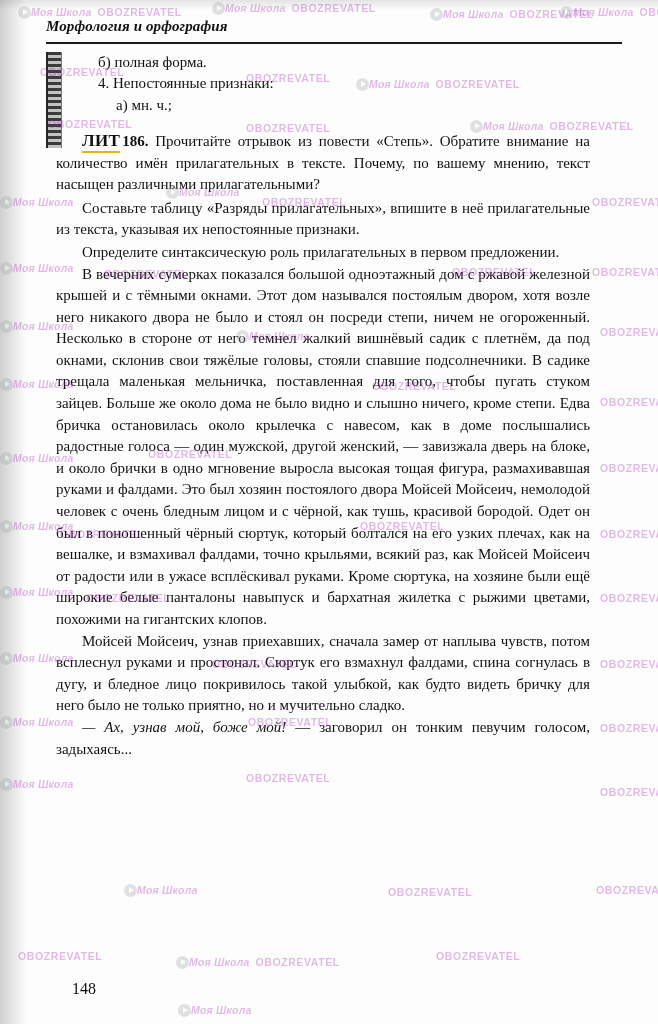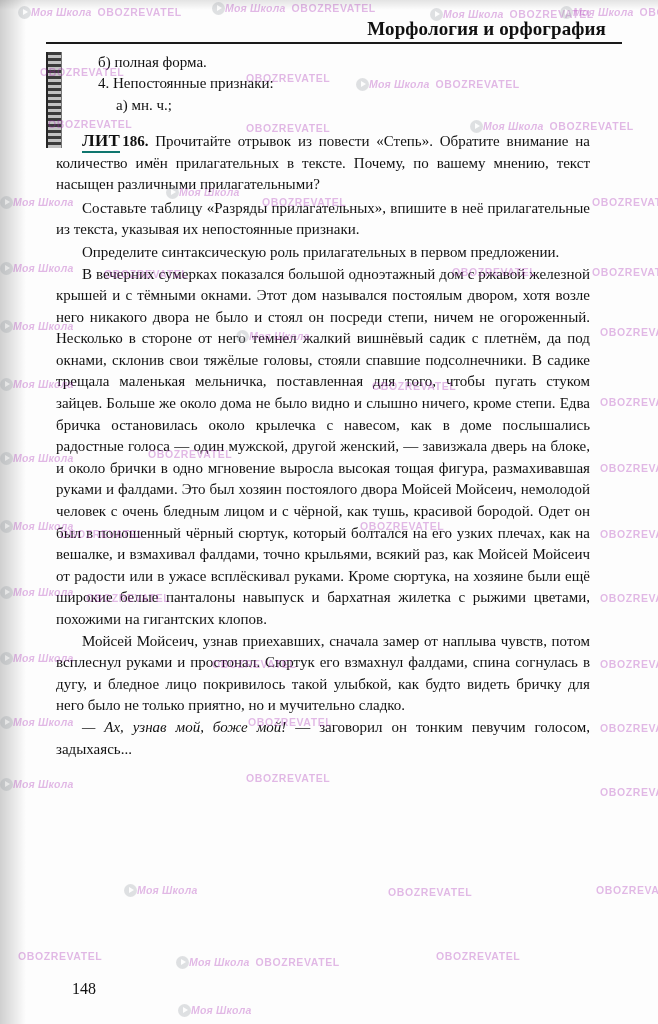--- a/index.html
+++ b/index.html
@@ -38,24 +38,24 @@
     background: linear-gradient(to bottom, rgba(0,0,0,0.10), rgba(0,0,0,0));
     pointer-events: none;
   }
 
   
   .running-head {
     position: absolute;
     left: 46px;
     top: 18px;
     width: 560px;
-    font-weight: bold;
-    font-size: 19px;
+    font-style: italic;
+    font-weight: bold;
+    font-size: 15px;
     letter-spacing: .1px;
-    text-align: right;
   }
   .head-rule {
     position: absolute;
     left: 46px;
     right: 36px;
     top: 42px;
     height: 2px;
     background: #1a1a1a;
   }
 
@@ -95,21 +95,21 @@
   .ind-xl { text-indent: 60px; }
   .gap-md { height: 13px; }
 
   .task-num {
     font-weight: bold;
   }
   .lit-mark {
     font-weight: bold;
     font-size: 17px;
     letter-spacing: .3px;
-    border-bottom: 2px solid #0f766e;
+    border-bottom: 2px solid #eab308;
     padding-bottom: 1px;
     margin-right: 2px;
   }
   .italic { font-style: italic; }
 
   .body-text {
     margin-top: 13px;
     text-align: justify;
     line-height: 1.44;
   }

